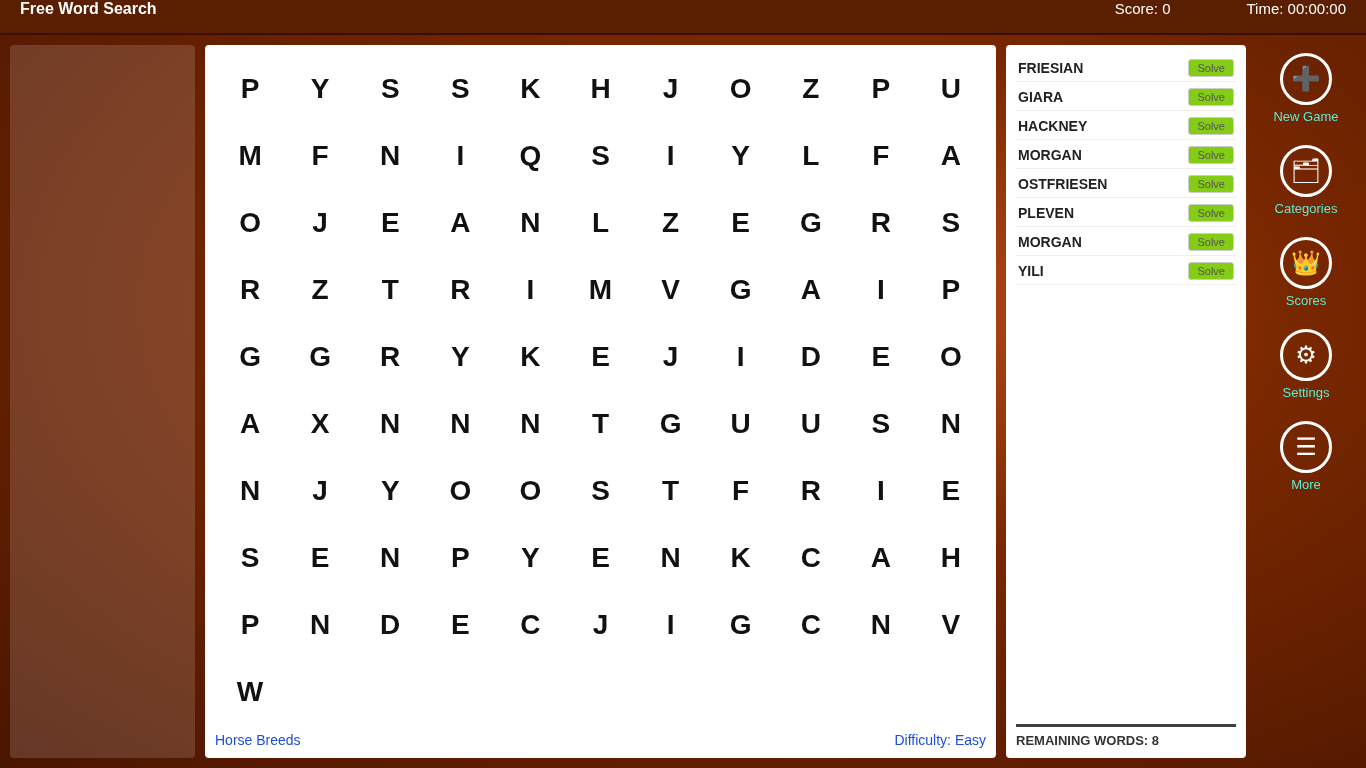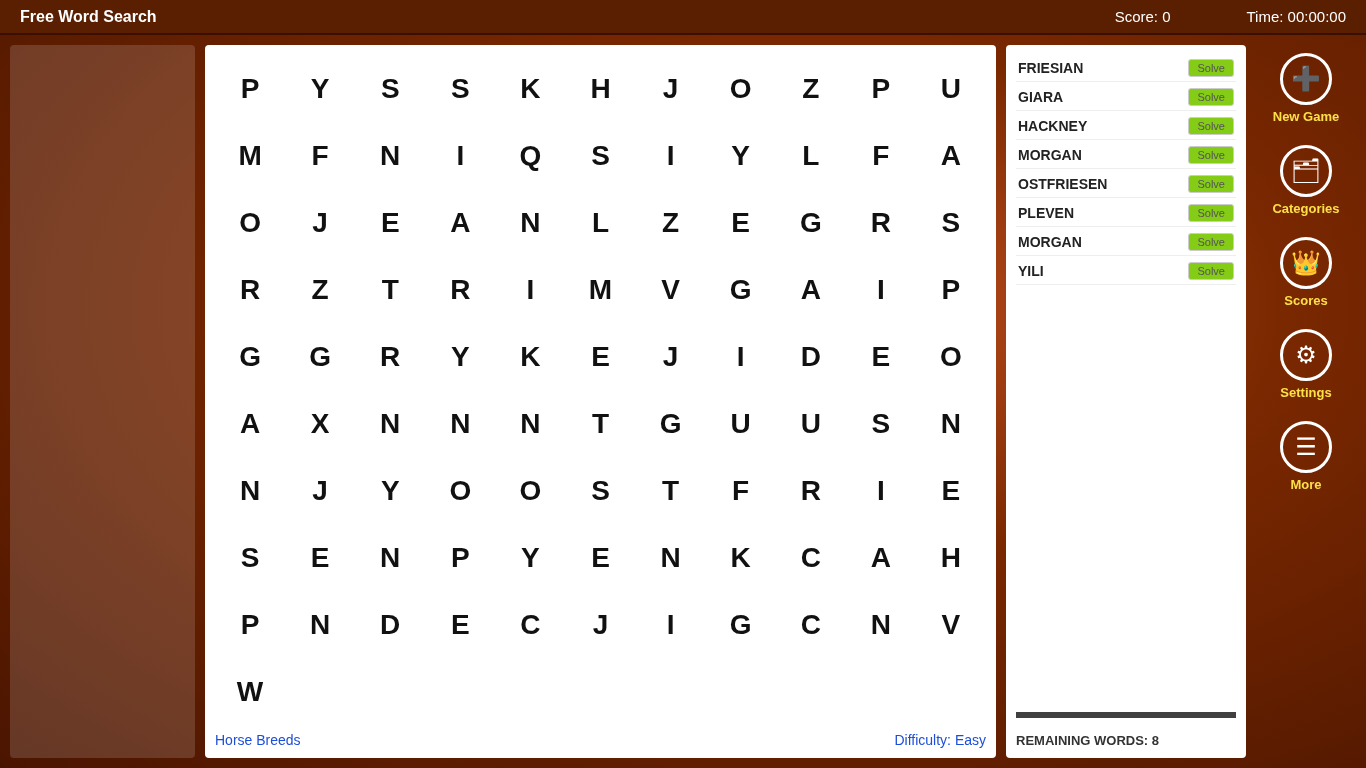--- a/index.html
+++ b/index.html
@@ -20,21 +20,21 @@
       top: 0; left: 0; right: 0; bottom: 0;
       background: radial-gradient(ellipse at 60% 40%, #c05020 0%, #7a2800 40%, #4a1500 100%);
       z-index: -1;
     }
 
     
     #header {
       height: 35px;
       background: #5a1e00;
       display: flex;
-      align-items: center;
+      align-items: flex-start;
       padding: 0 20px;
       color: white;
       font-size: 16px;
       font-weight: bold;
       justify-content: space-between;
       border-bottom: 2px solid #3a0e00;
     }
 
     #header-title {
       color: white;
@@ -143,25 +143,25 @@
       background: #84cc16;
       border: 1px solid #ccc;
       padding: 2px 8px;
       font-size: 11px;
       color: #555;
       cursor: pointer;
       border-radius: 3px;
     }
 
     #remaining-words {
-      padding-top: 15px;
+      padding-top: 6px;
       font-size: 13px;
       font-weight: bold;
       color: #333;
-      border-top: 6px solid #404040;
+      border-top: 3px solid #404040;
       margin-top: 5px;
     }
 
     
     #right-sidebar {
       width: 100px;
       display: flex;
       flex-direction: column;
       align-items: center;
       gap: 5px;
@@ -188,23 +188,23 @@
       border: 3px solid white;
       display: flex;
       align-items: center;
       justify-content: center;
       color: white;
       font-size: 24px;
       margin-bottom: 4px;
     }
 
     .sidebar-label {
-      color: #fde047;
+      color: #5eead4;
       font-size: 13px;
-      font-weight: bold;
+      font-weight: normal;
       text-align: center;
     }
   </style>
 </head>
 <body>
 
 <div id="header">
   <span id="header-title">Free Word Search</span>
   <div id="header-center">
     <span id="header-score">Score: 0</span>

